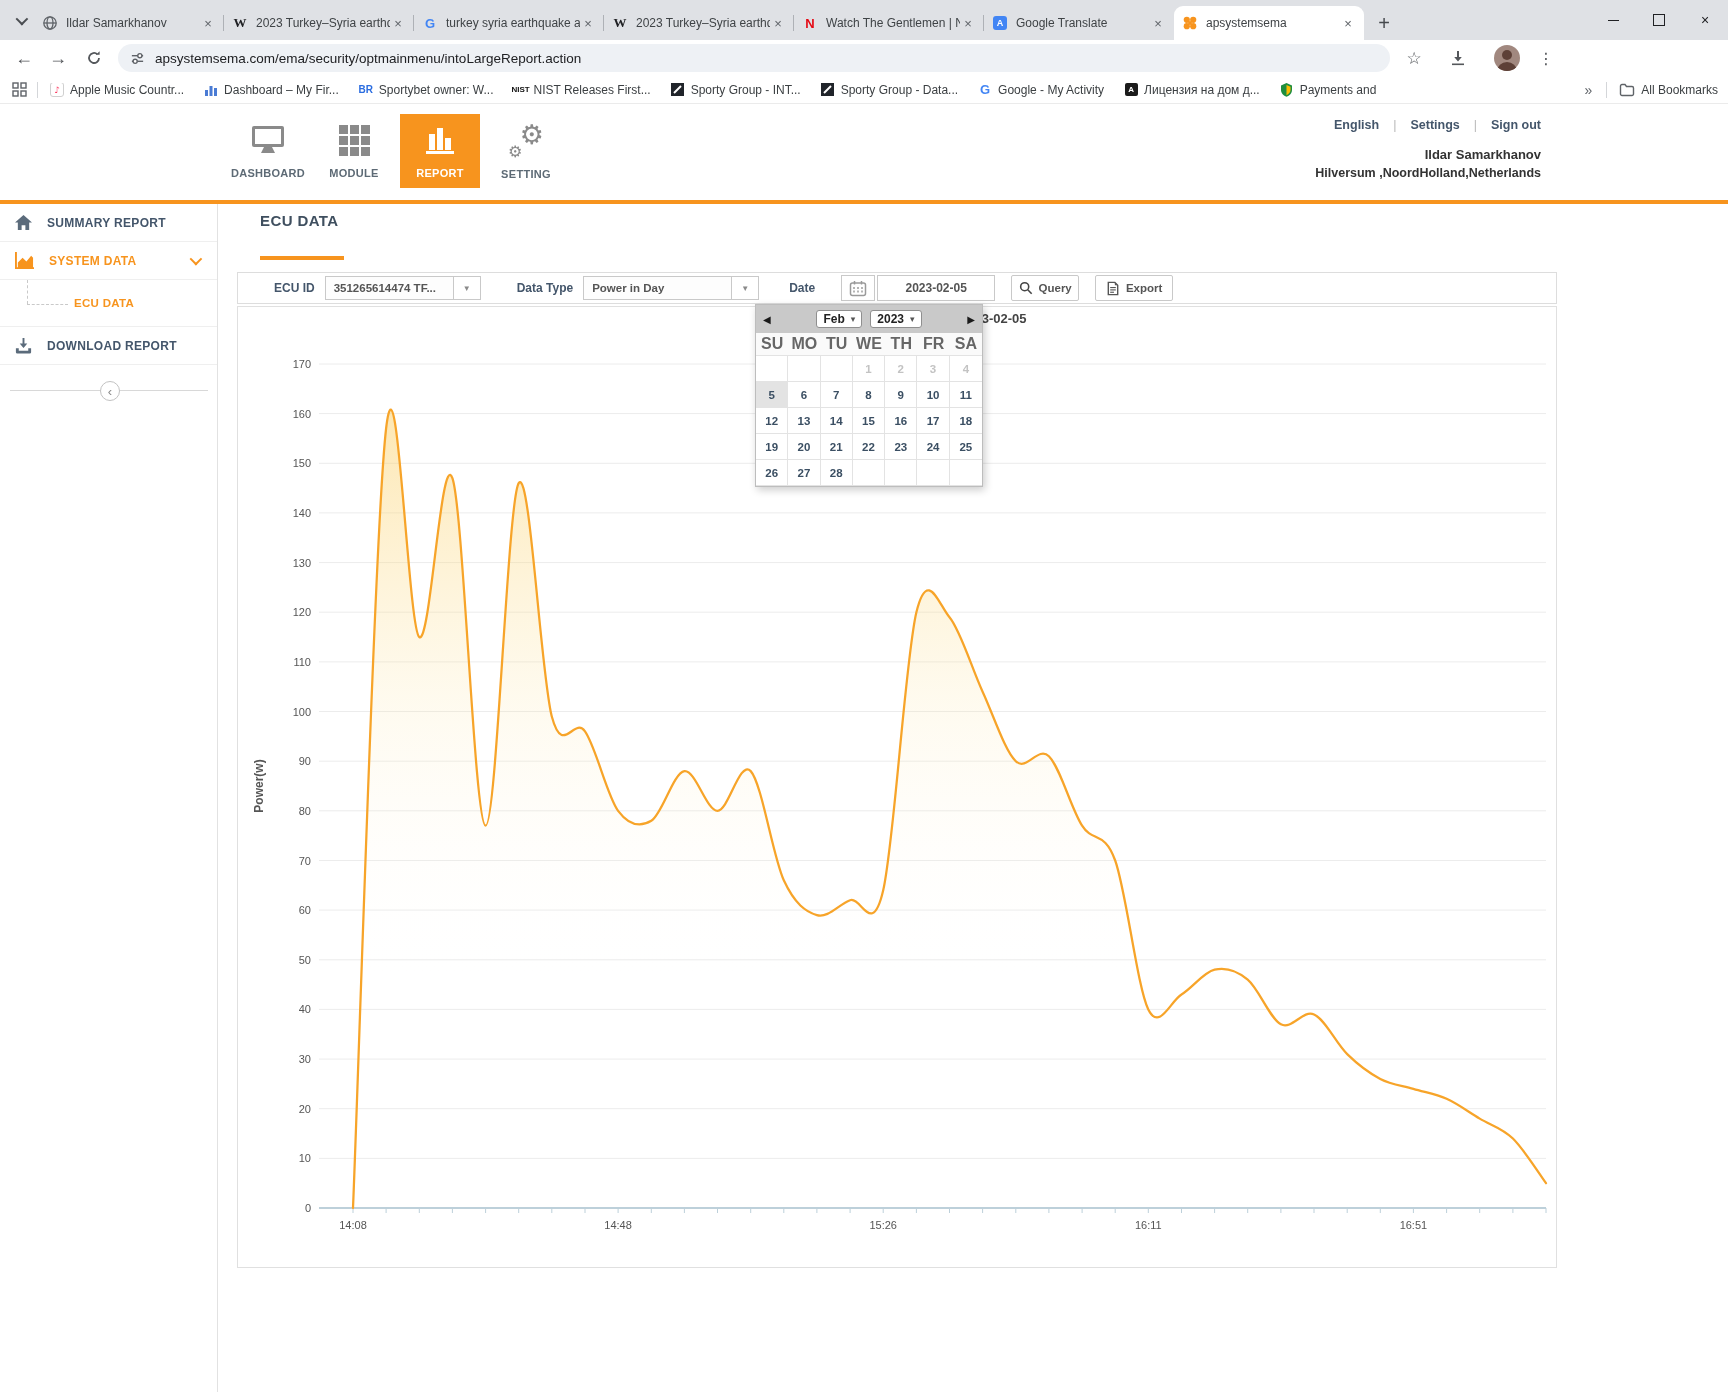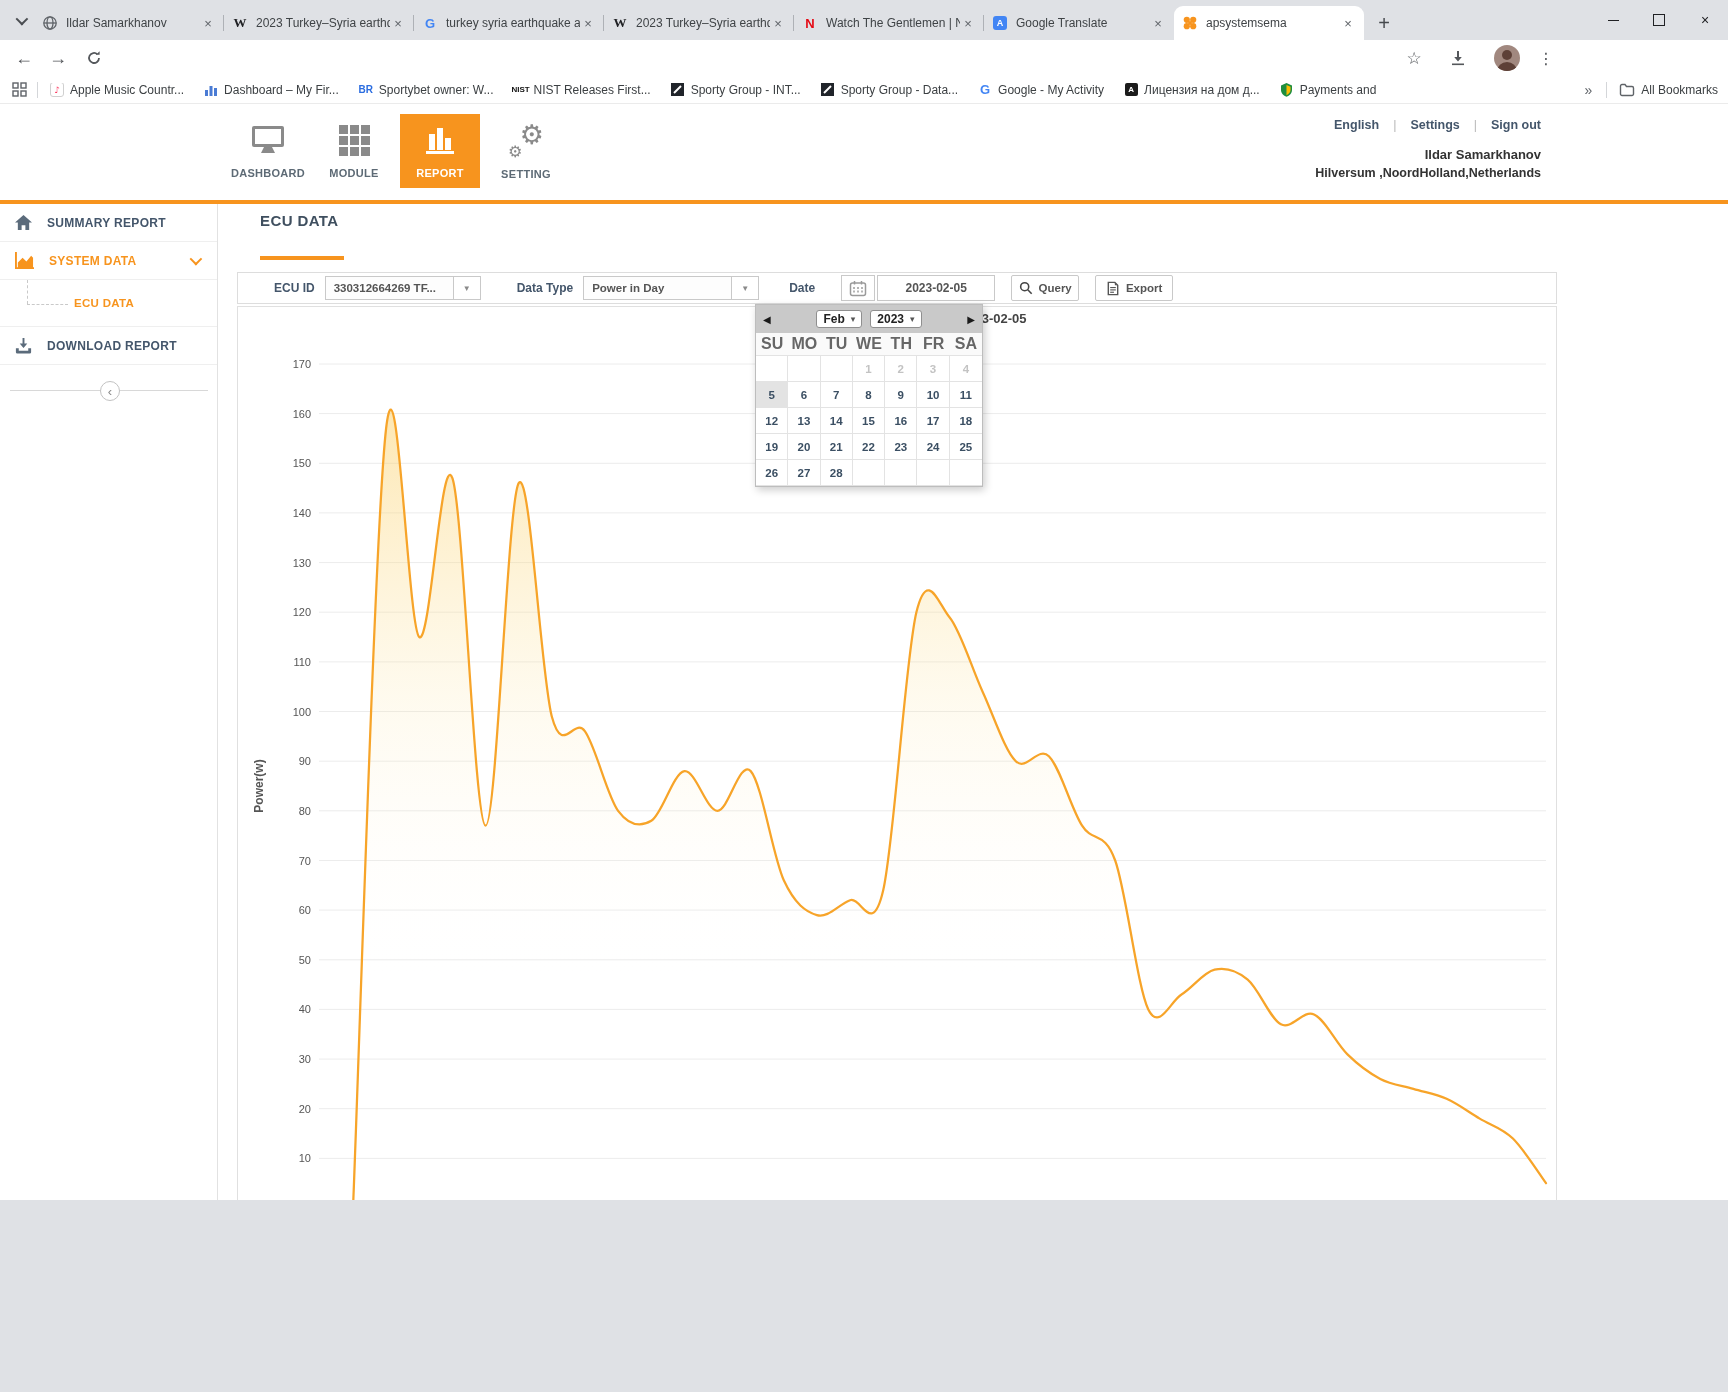--- a/index.html
+++ b/index.html
@@ -1,16 +1,16 @@
 <!DOCTYPE html>
 <html><head>
 <meta charset="utf-8">
 <style>
   html,body{margin:0;padding:0;background:#dfe1e5;}
-  .screen{position:relative;width:1728px;height:1200px;background:#fff;overflow:hidden;
+  .screen{position:relative;width:1728px;height:1392px;background:#fff;overflow:hidden;
           font-family:"Liberation Sans",sans-serif;}
 
   
   .tabstrip{position:absolute;left:0;top:0;width:1728px;height:40px;background:#dfe1e5;}
   .tab-search-btn{position:absolute;left:10px;top:10px;width:20px;height:20px;border-radius:5px;
       display:flex;align-items:center;justify-content:center;}
   .chev{display:inline-block;width:7px;height:7px;border-right:2px solid #4a4d51;border-bottom:2px solid #4a4d51;
       transform:rotate(45deg) translateY(-2px);}
   .tabs{position:absolute;left:34px;top:6px;height:34px;display:flex;align-items:stretch;}
   .tab{width:190px;height:34px;display:flex;align-items:center;padding:0 8px;box-sizing:border-box;
@@ -217,20 +217,29 @@
       </div>
     <div class="nav-ico" style="left:44px;">
         <span>→</span>
       </div>
     <div class="nav-ico" style="left:80px;">
       <svg width="16" height="16" viewBox="0 0 16 16">
           <path d="M13 8 a5 5 0 1 1 -1.6 -3.7" stroke="#54575b" stroke-width="1.8" fill="none"></path>
           <path d="M13.6 1.2 v3.6 h-3.6 z" fill="#54575b"></path>
         </svg>
     </div>
+    <div class="omnibox">
+      <svg width="15" height="15" viewBox="0 0 16 16">
+        <line x1="2" y1="5" x2="14" y2="5" stroke="#5f6368" stroke-width="1.5"></line>
+          <circle cx="10.5" cy="5" r="2.2" fill="#fff" stroke="#5f6368" stroke-width="1.5"></circle>
+        <line x1="2" y1="11" x2="14" y2="11" stroke="#5f6368" stroke-width="1.5"></line>
+          <circle cx="5.5" cy="11" r="2.2" fill="#fff" stroke="#5f6368" stroke-width="1.5"></circle>
+      </svg>
+      <span class="url-text">apsystemsema.com/ema/security/optmainmenu/intoLargeReport.action</span>
+    </div>
     <div class="nav-ico" style="left:1400px;font-size:17px;">
         <span style="font-family:'DejaVu Sans',sans-serif;">☆</span>
       </div>
     <div class="nav-ico" style="left:1444px;">
       <svg width="18" height="18" viewBox="0 0 18 18">
           <path d="M8 2 h2 v6 h2.8 l-3.8 4.4 -3.8 -4.4 H8 z" fill="#54575b"></path>
           <rect x="3" y="14.5" width="12" height="1.6" fill="#54575b"></rect>
         </svg>
     </div>
     <div class="avatar">
@@ -426,21 +435,21 @@
         <span>‹</span>
       </div>
   </div>
 
   <div class="page-title">ECU DATA</div>
   <div class="title-underline"></div>
 
   <div class="filter-bar">
     <span class="f-label" style="margin-left:36px;">ECU ID</span>
     <div class="f-select" style="margin-left:10px;width:156px;">
-      <span class="sel-text" style="flex:1;">330312664269 TF...</span>
+      <span class="sel-text" style="flex:1;">351265614474 TF...</span>
       <span class="sel-arrow">▼</span>
     </div>
     <span class="f-label" style="margin-left:36px;">Data Type</span>
     <div class="f-select" style="margin-left:10px;width:176px;text-align:center;">
       <span class="sel-text" style="flex:1;">Power in Day</span>
       <span class="sel-arrow">▼</span>
     </div>
     <span class="f-label" style="margin-left:30px;">Date</span>
     <div class="cal-btn" style="margin-left:26px;">
       <svg width="18" height="17" viewBox="0 0 18 17">

